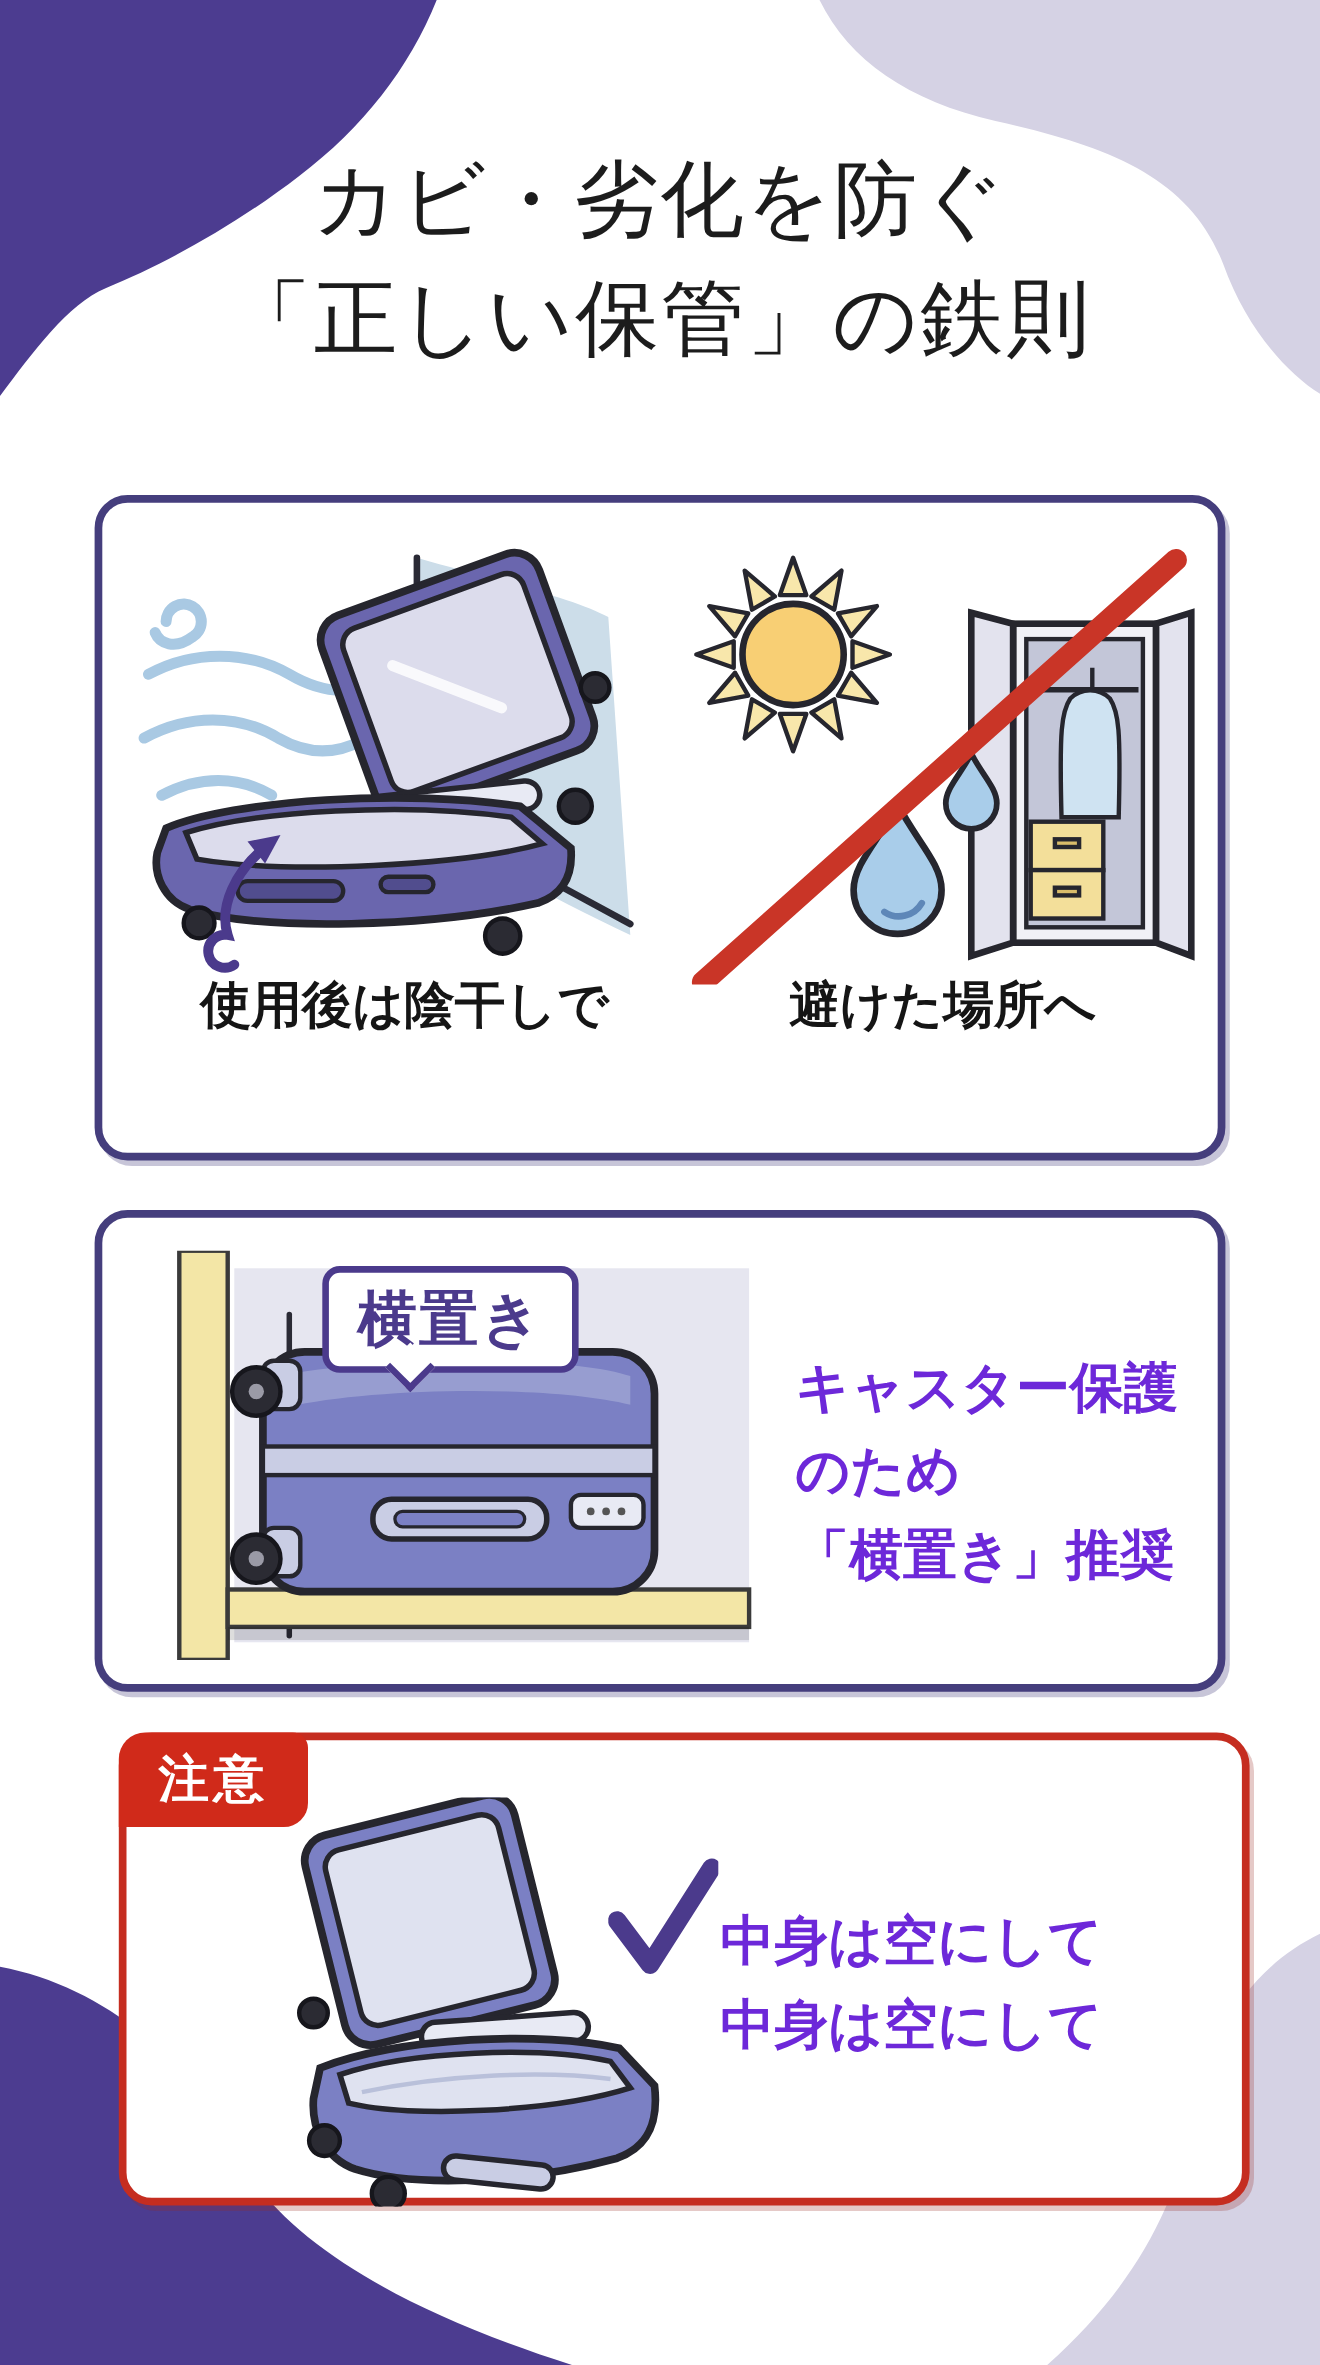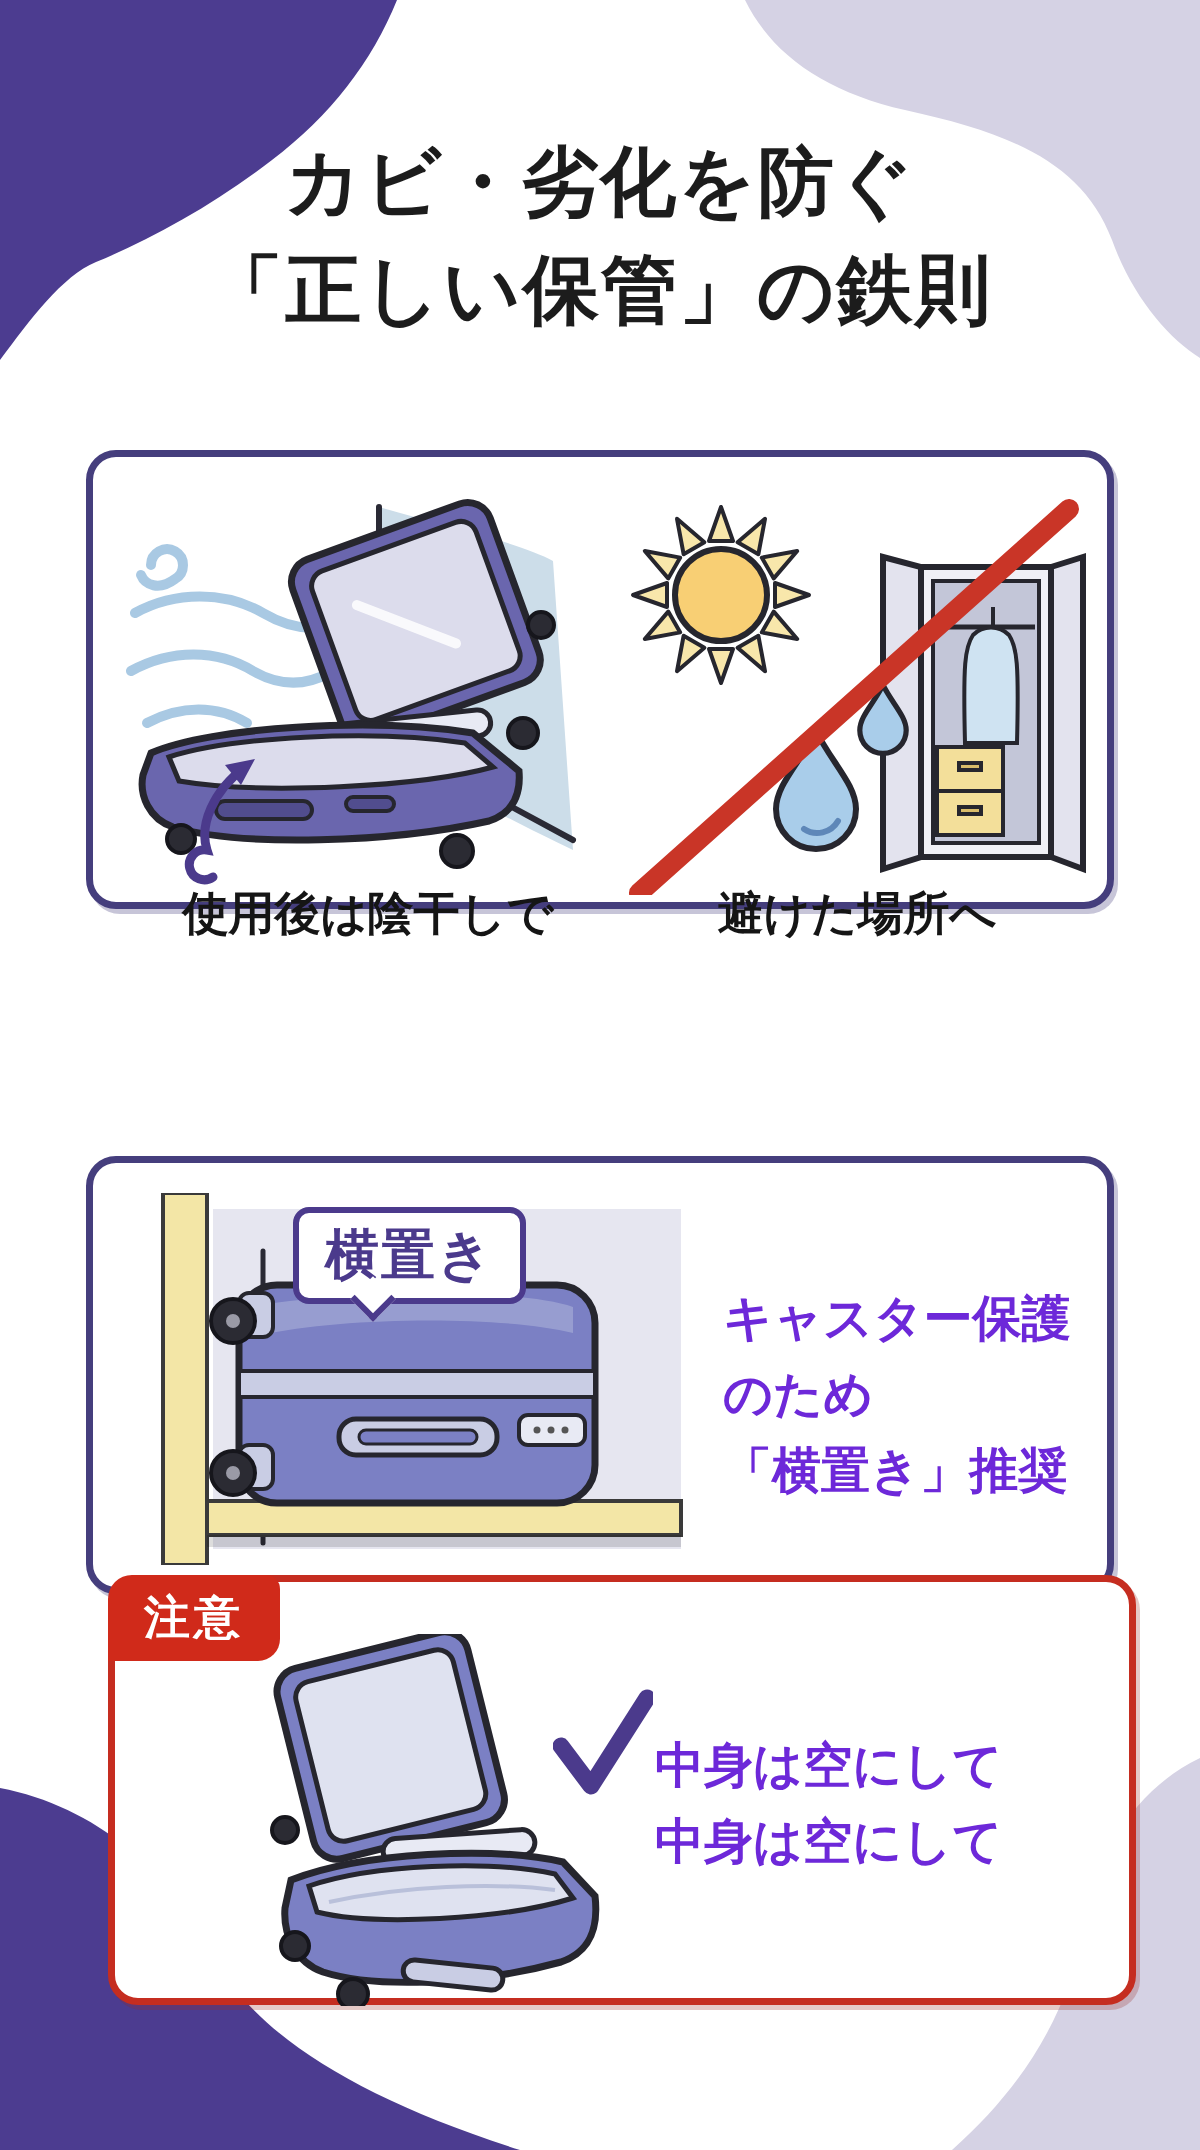--- a/index.html
+++ b/index.html
@@ -8,38 +8,38 @@
     width:1200px;height:2150px;
     overflow:hidden;
     background:#ffffff;
     font-family:"Liberation Sans","DejaVu Sans",sans-serif;
     color:#1c1c1c;
   }
   .blob-layer{position:absolute;inset:0;z-index:0;}
   .title{
     position:absolute;left:0;top:128px;width:1200px;
     text-align:center;z-index:2;
-    font-size:76px;font-weight:700;line-height:1.42;
+    font-size:76px;font-weight:400;line-height:1.42;
     letter-spacing:2px;color:#1c1c1c;
   }
   .panel{
     position:absolute;left:86px;width:1028px;
     background:#ffffff;border-radius:30px;z-index:2;
     box-sizing:border-box;
   }
   .panel.purple{
     border:7px solid #453e7d;
     box-shadow:4px 5px 0 rgba(69,62,125,0.30);
   }
   .panel.red{
     border:7px solid #c52d20;
     box-shadow:4px 5px 0 rgba(150,40,30,0.25);
   }
-  #panel-drying{top:450px;height:459px;font-family:Liberation Serif, serif;}
-  #panel-horizontal{top:1156px;height:438px;}
+  #panel-drying{top:450px;height:605px;font-family:Liberation Serif, serif;}
+  #panel-horizontal{top:1100px;height:438px;}
   #panel-caution{top:1575px;height:430px;margin-left:22px;}
 
   .illus{position:absolute;}
   .caption{
     position:absolute;text-align:center;
     font-size:46px;font-weight:800;line-height:1.42;color:#151515;
   }
   .side-text{
     position:absolute;text-align:left;
     font-size:49px;font-weight:800;line-height:1.55;color:#6d28d9;

